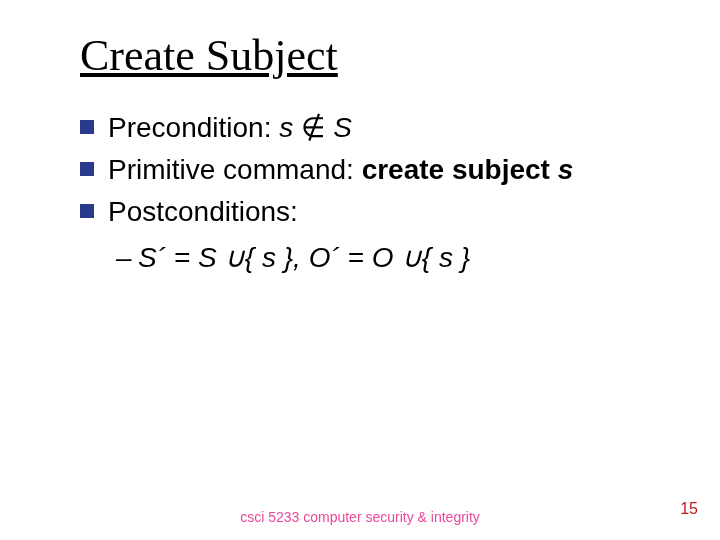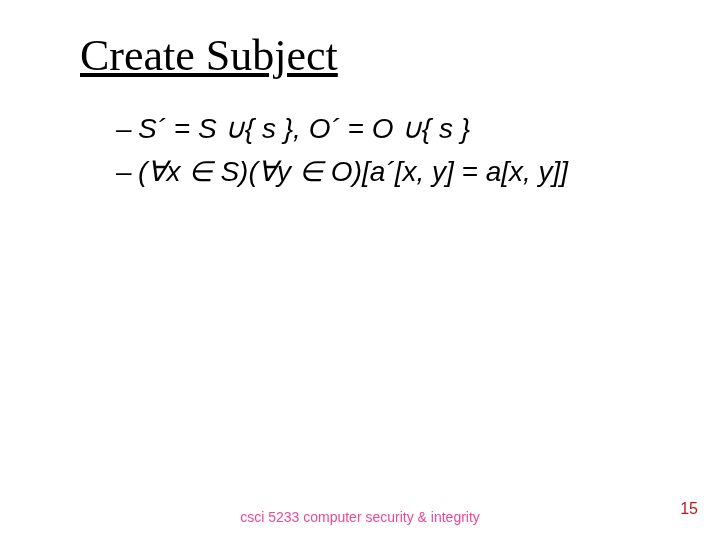--- a/index.html
+++ b/index.html
@@ -90,21 +90,36 @@
     font-family: Arial, Helvetica, sans-serif;
     color: #b91c1c;
   }
 </style>
 </head>
 <body>
 
 <div class="slide">
   <h1 class="title">Create Subject</h1>
 
+  <ul class="bullets">
+    <li>
+      <span>Precondition:</span>
+      <span class="i">s</span>
+      <span>∉</span>
+      <span class="i">S</span>
+    </li>
+    <li>
+      <span>Primitive command:</span>
+      <span class="b">create subject</span>
+      <span class="b i">s</span>
+    </li>
+    <li>
+      <span>Postconditions:</span>
+    </li>
+  </ul>
 
   <ul class="sub">
     <li class="i">S´ = S ∪{ s }, O´ = O ∪{ s }</li>
-    <li class="i">(∀x ∈ S)(∀y ∈ O)[a´[x, y] = a[x, y]]</li>
   </ul>
 
   <div class="footer">csci 5233 computer security &amp; integrity</div>
   <div class="pagenum">15</div>
 </div>
 
 </body></html>

